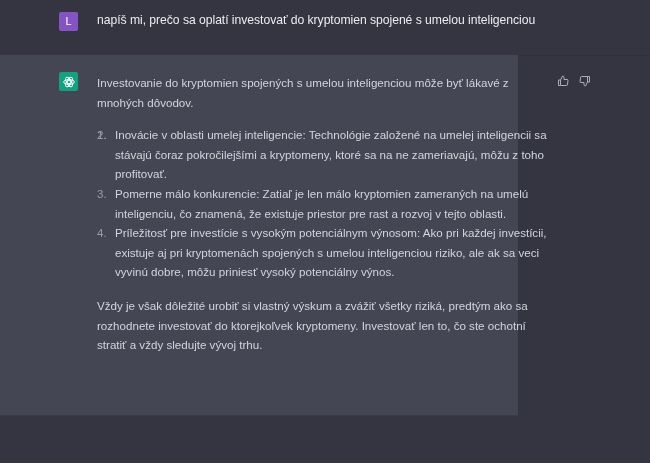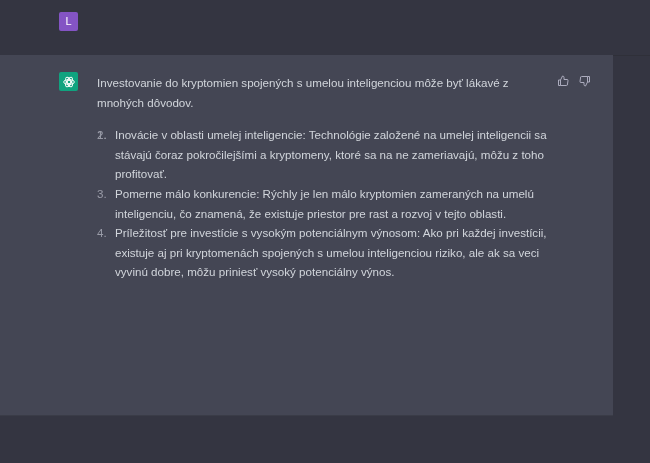--- a/index.html
+++ b/index.html
@@ -1,54 +1,56 @@
 <!DOCTYPE html>
 <html><head>
 <meta charset="utf-8">
 <style>
   html, body { margin:0; padding:0; }
   body { width:650px; height:463px; overflow:hidden; background:#343541; font-family:"Liberation Sans", "DejaVu Sans", sans-serif; color:#d1d5db; position:relative; }
   .user-row { position:absolute; left:0; top:0; width:650px; height:55px; background:#343541; border-bottom:1px solid #2f3039; }
   .avatar { position:absolute; left:59px; top:12px; width:19px; height:19px; background:#7e57c2; background:#8454c4; color:#fff; font-size:11px; line-height:19px; text-align:center; border-radius:2px; }
   .user-text { position:absolute; left:97px; top:13px; font-size:12.2px; color:#ececf1; white-space:nowrap; letter-spacing:-0.05px; }
-  .assistant-row { position:absolute; left:0; top:55px; width:613px; height:360px; background:#444654; border-bottom:1px solid #3a3c47; }
+  .assistant-row { position:absolute; left:0; top:55px; width:518px; height:360px; background:#444654; border-bottom:1px solid #3a3c47; }
   .gpt-icon { position:absolute; left:59px; top:17px; width:19px; height:19px; background:#10a37f; border-radius:2px; display:flex; align-items:center; justify-content:center; }
   .content { position:absolute; left:97px; top:18px; width:455px; font-size:11.6px; line-height:19.6px; color:#d1d5db; }
   .content p { margin:0; }
   .content ol { margin:13px 0 14px 0; padding-left:0; list-style:none; }
   .content li { position:relative; padding-left:18px; }
   .content li .num { position:absolute; left:0; top:0; color:#9a9ca8; }
   .feedback { position:absolute; top:18px; left:557px; display:flex; gap:10px; }
   .feedback span { width:12px; height:12px; display:inline-block; }
   .bottom { position:absolute; left:0; top:416px; width:650px; height:47px; background:#343541; }
 </style>
 </head>
 <body>
 
 <div class="user-row">
   <div class="avatar">L</div>
+  <div class="user-text">napíš mi, prečo sa oplatí investovať do kryptomien spojené s umelou inteligenciou</div>
 </div>
 
 <div class="assistant-row">
   <div class="gpt-icon">
     <svg width="14" height="14" viewBox="0 0 24 24" fill="none" stroke="#fff" stroke-width="1.6">
       <circle cx="12" cy="12" r="3"></circle>
       <ellipse cx="12" cy="12" rx="9" ry="4"></ellipse>
       <ellipse cx="12" cy="12" rx="9" ry="4" transform="rotate(60 12 12)"></ellipse>
       <ellipse cx="12" cy="12" rx="9" ry="4" transform="rotate(120 12 12)"></ellipse>
     </svg>
   </div>
   <div class="content">
     <p>Investovanie do kryptomien spojených s umelou inteligenciou môže byť lákavé z mnohých dôvodov.</p>
     <ol>
       <li><span class="num">1.</span></li>
       <li><span class="num">2.</span><span>Inovácie v oblasti umelej inteligencie: Technológie založené na umelej inteligencii sa stávajú čoraz pokročilejšími a kryptomeny, ktoré sa na ne zameriavajú, môžu z toho profitovať.</span></li>
-      <li><span class="num">3.</span><span>Pomerne málo konkurencie: Rýchly je len málo kryptomien zameraných na umelú inteligenciu, čo znamená, že existuje priestor pre rast a rozvoj v tejto oblasti.</span></li>
+      <li><span class="num">3.</span><span>Pomerne málo konkurencie: Zatiaľ je len málo kryptomien zameraných na umelú inteligenciu, čo znamená, že existuje priestor pre rast a rozvoj v tejto oblasti.</span></li>
       <li><span class="num">4.</span><span>Príležitosť pre investície s vysokým potenciálnym výnosom: Ako pri každej investícii, existuje aj pri kryptomenách spojených s umelou inteligenciou riziko, ale ak sa veci vyvinú dobre, môžu priniesť vysoký potenciálny výnos.</span></li>
     </ol>
+    <p>Vždy je však dôležité urobiť si vlastný výskum a zvážiť všetky riziká, predtým ako sa rozhodnete investovať do ktorejkoľvek kryptomeny. Investovať len to, čo ste ochotní stratiť a vždy sledujte vývoj trhu.</p>
   </div>
   <div class="feedback">
     <span>
       <svg width="12" height="12" viewBox="0 0 24 24" fill="none" stroke="#acacbe" stroke-width="2">
           <path d="M7 10v11H3V10h4zm0 0l4-8a3 3 0 0 1 3 3v4h6a2 2 0 0 1 2 2.3l-1.4 9A2 2 0 0 1 18.6 21H7"></path>
         </svg>
     </span>
     <span>
       <svg width="12" height="12" viewBox="0 0 24 24" fill="none" stroke="#acacbe" stroke-width="2">
           <path d="M17 14V3h4v11h-4zm0 0l-4 8a3 3 0 0 1-3-3v-4H4a2 2 0 0 1-2-2.3l1.4-9A2 2 0 0 1 5.4 3H17"></path>

